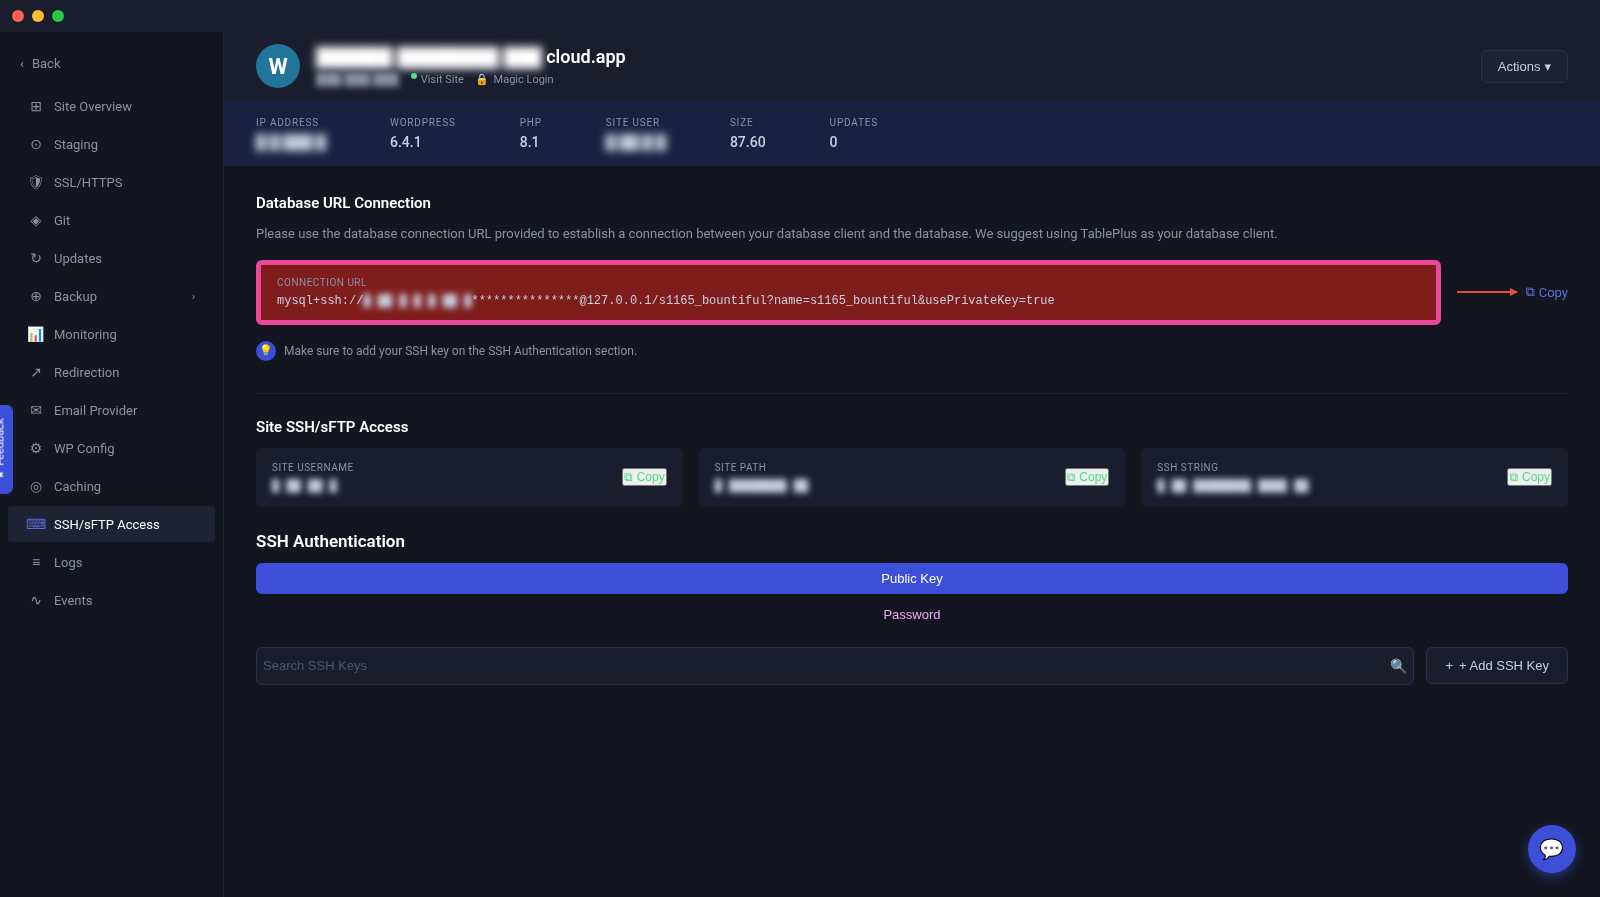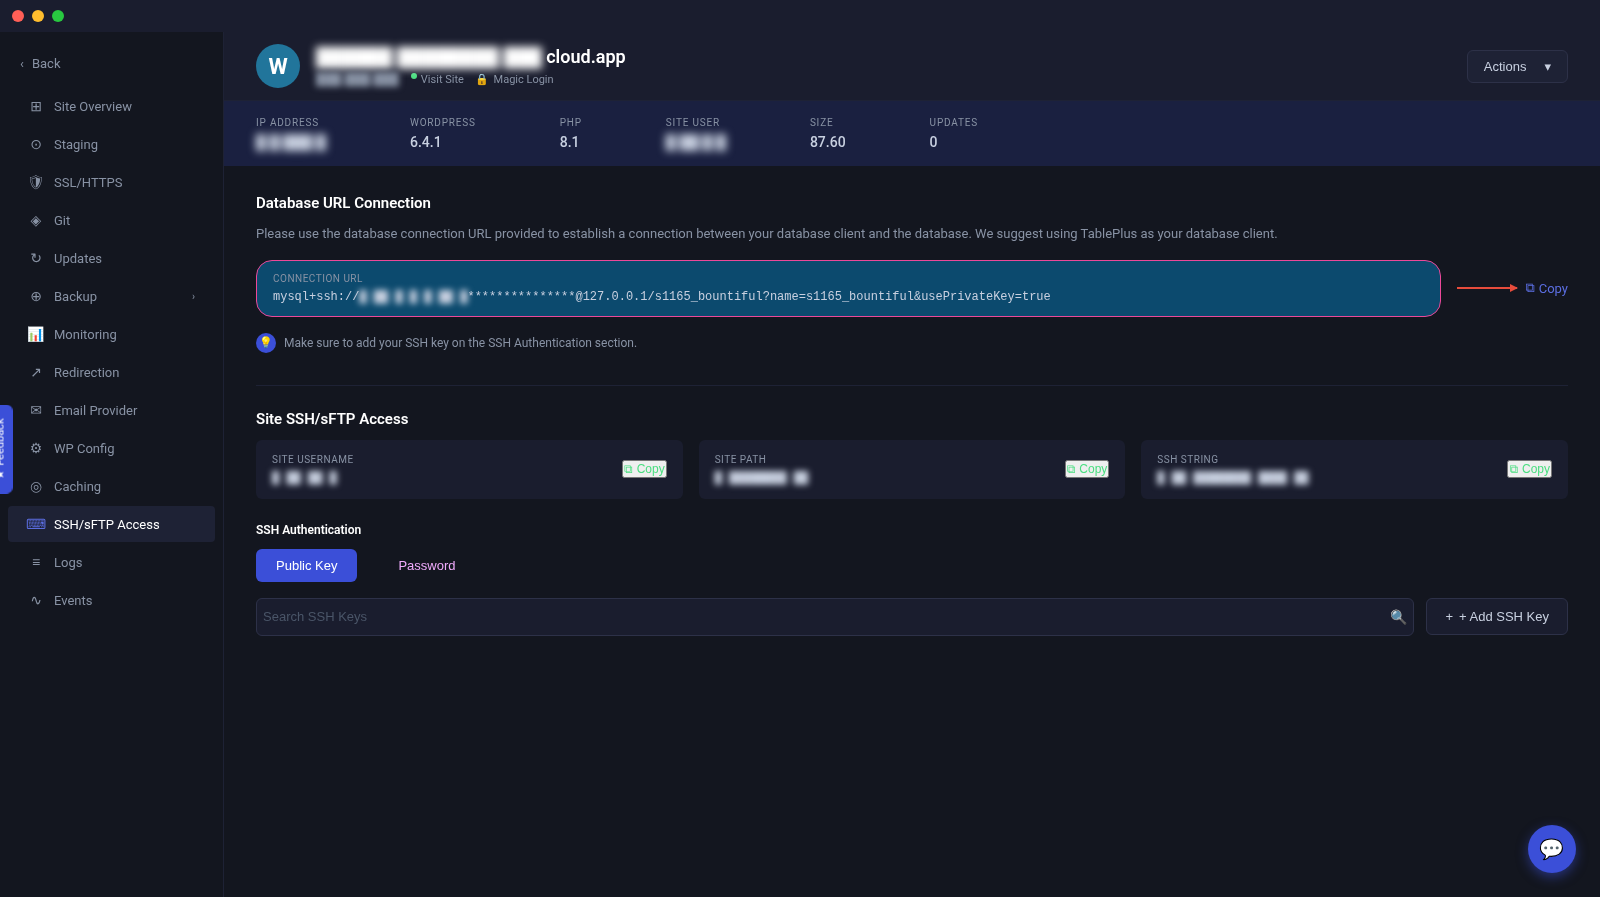--- a/index.html
+++ b/index.html
@@ -137,36 +137,36 @@
       font-size: 11px;
       color: #8892a4;
     }
     .site-meta-item .dot {
       width: 6px; height: 6px; border-radius: 50%;
       background: #4ade80;
     }
     .actions-btn {
       display: flex;
       align-items: center;
-      gap: 18px;
+      gap: 4px;
       background: #1e2235;
       border: 1px solid #2d3148;
       color: #c8d0e0;
       padding: 8px 16px;
       border-radius: 6px;
       font-size: 13px;
       cursor: pointer;
     }
 
     
     .stats-bar {
       background: #1a2040;
       padding: 16px 32px;
       display: flex;
-      gap: 84px;
+      gap: 64px;
       flex-shrink: 0;
     }
     .stat-item {}
     .stat-label {
       font-size: 10px;
       color: #8892a4;
       text-transform: uppercase;
       letter-spacing: 0.08em;
       margin-bottom: 6px;
     }
@@ -209,24 +209,24 @@
     }
 
     .connection-url-wrapper {
       position: relative;
       display: flex;
       align-items: center;
       gap: 16px;
     }
     .connection-url-box {
       flex: 1;
-      border: 1px solid #ec4899;
-      border-radius: 16px;
+      border: 5px solid #ec4899;
+      border-radius: 6px;
       padding: 12px 16px;
-      background: #0c4a6e;
+      background: #7f1d1d;
     }
     .connection-url-label {
       font-size: 10px;
       color: #8892a4;
       margin-bottom: 6px;
       text-transform: uppercase;
       letter-spacing: 0.05em;
     }
     .connection-url-value {
       font-size: 12px;
@@ -326,29 +326,30 @@
       color: #4ade80;
       font-size: 12px;
       cursor: pointer;
       white-space: nowrap;
       flex-shrink: 0;
       margin-left: 12px;
     }
 
     
     .auth-section-title {
-      font-size: 12px;
+      font-size: 17px;
       font-weight: 600;
       color: #ffffff;
       margin-bottom: 12px;
     }
     .auth-tabs {
       display: flex;
-      gap: 20px;
+      gap: 4px;
       margin-bottom: 16px;
+      flex-direction: column;
     }
     .auth-tab {
       padding: 8px 20px;
       border-radius: 6px;
       font-size: 13px;
       cursor: pointer;
       border: none;
     }
     .auth-tab.active {
       background: #3b4fd8;

